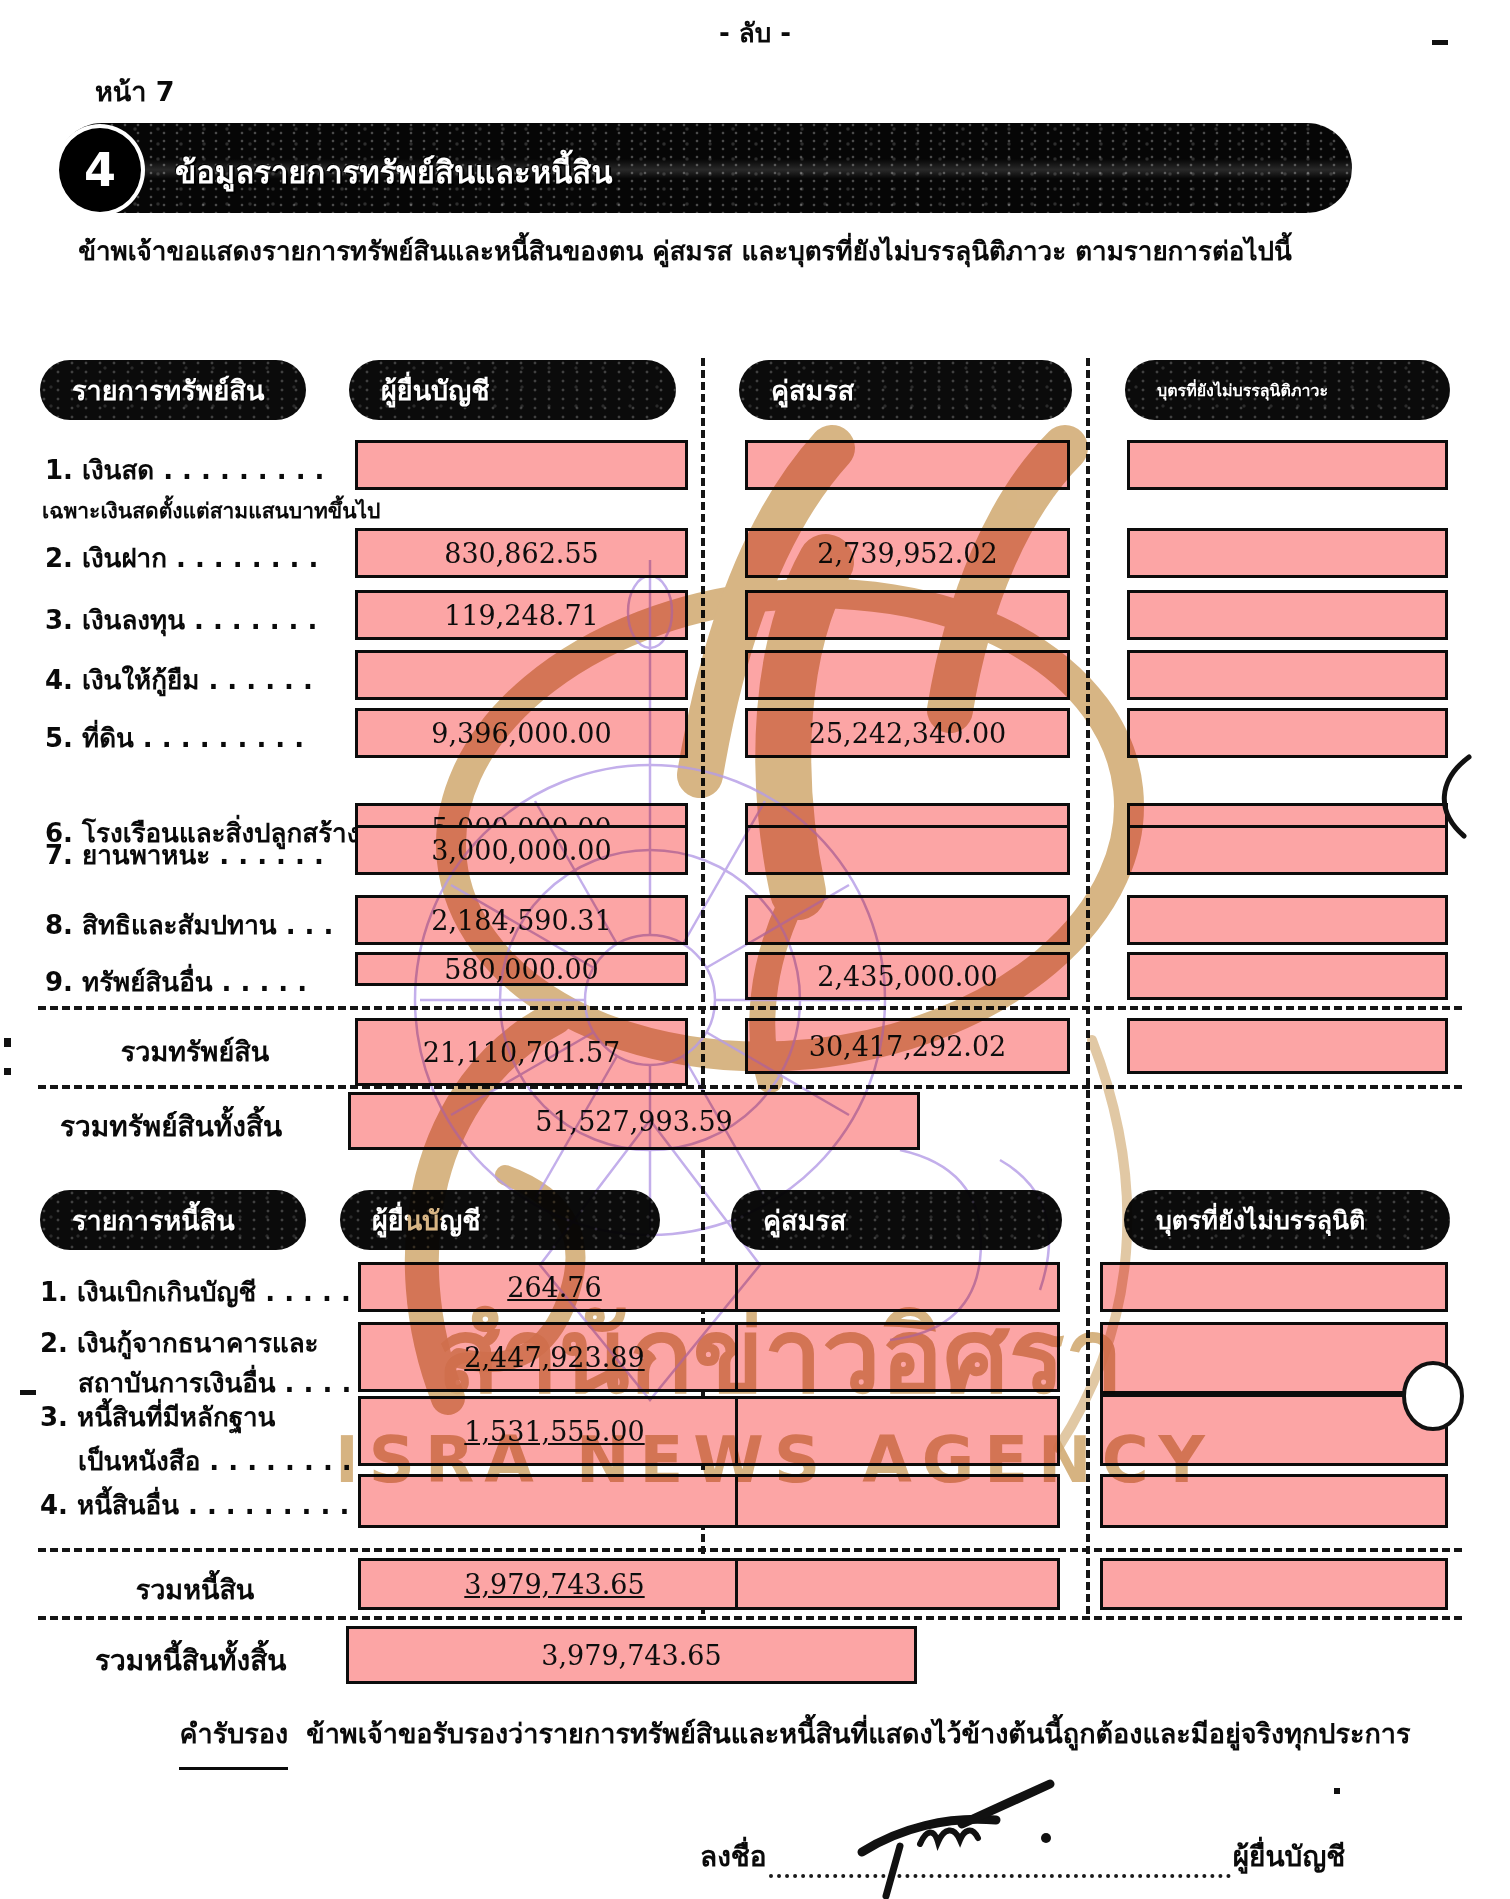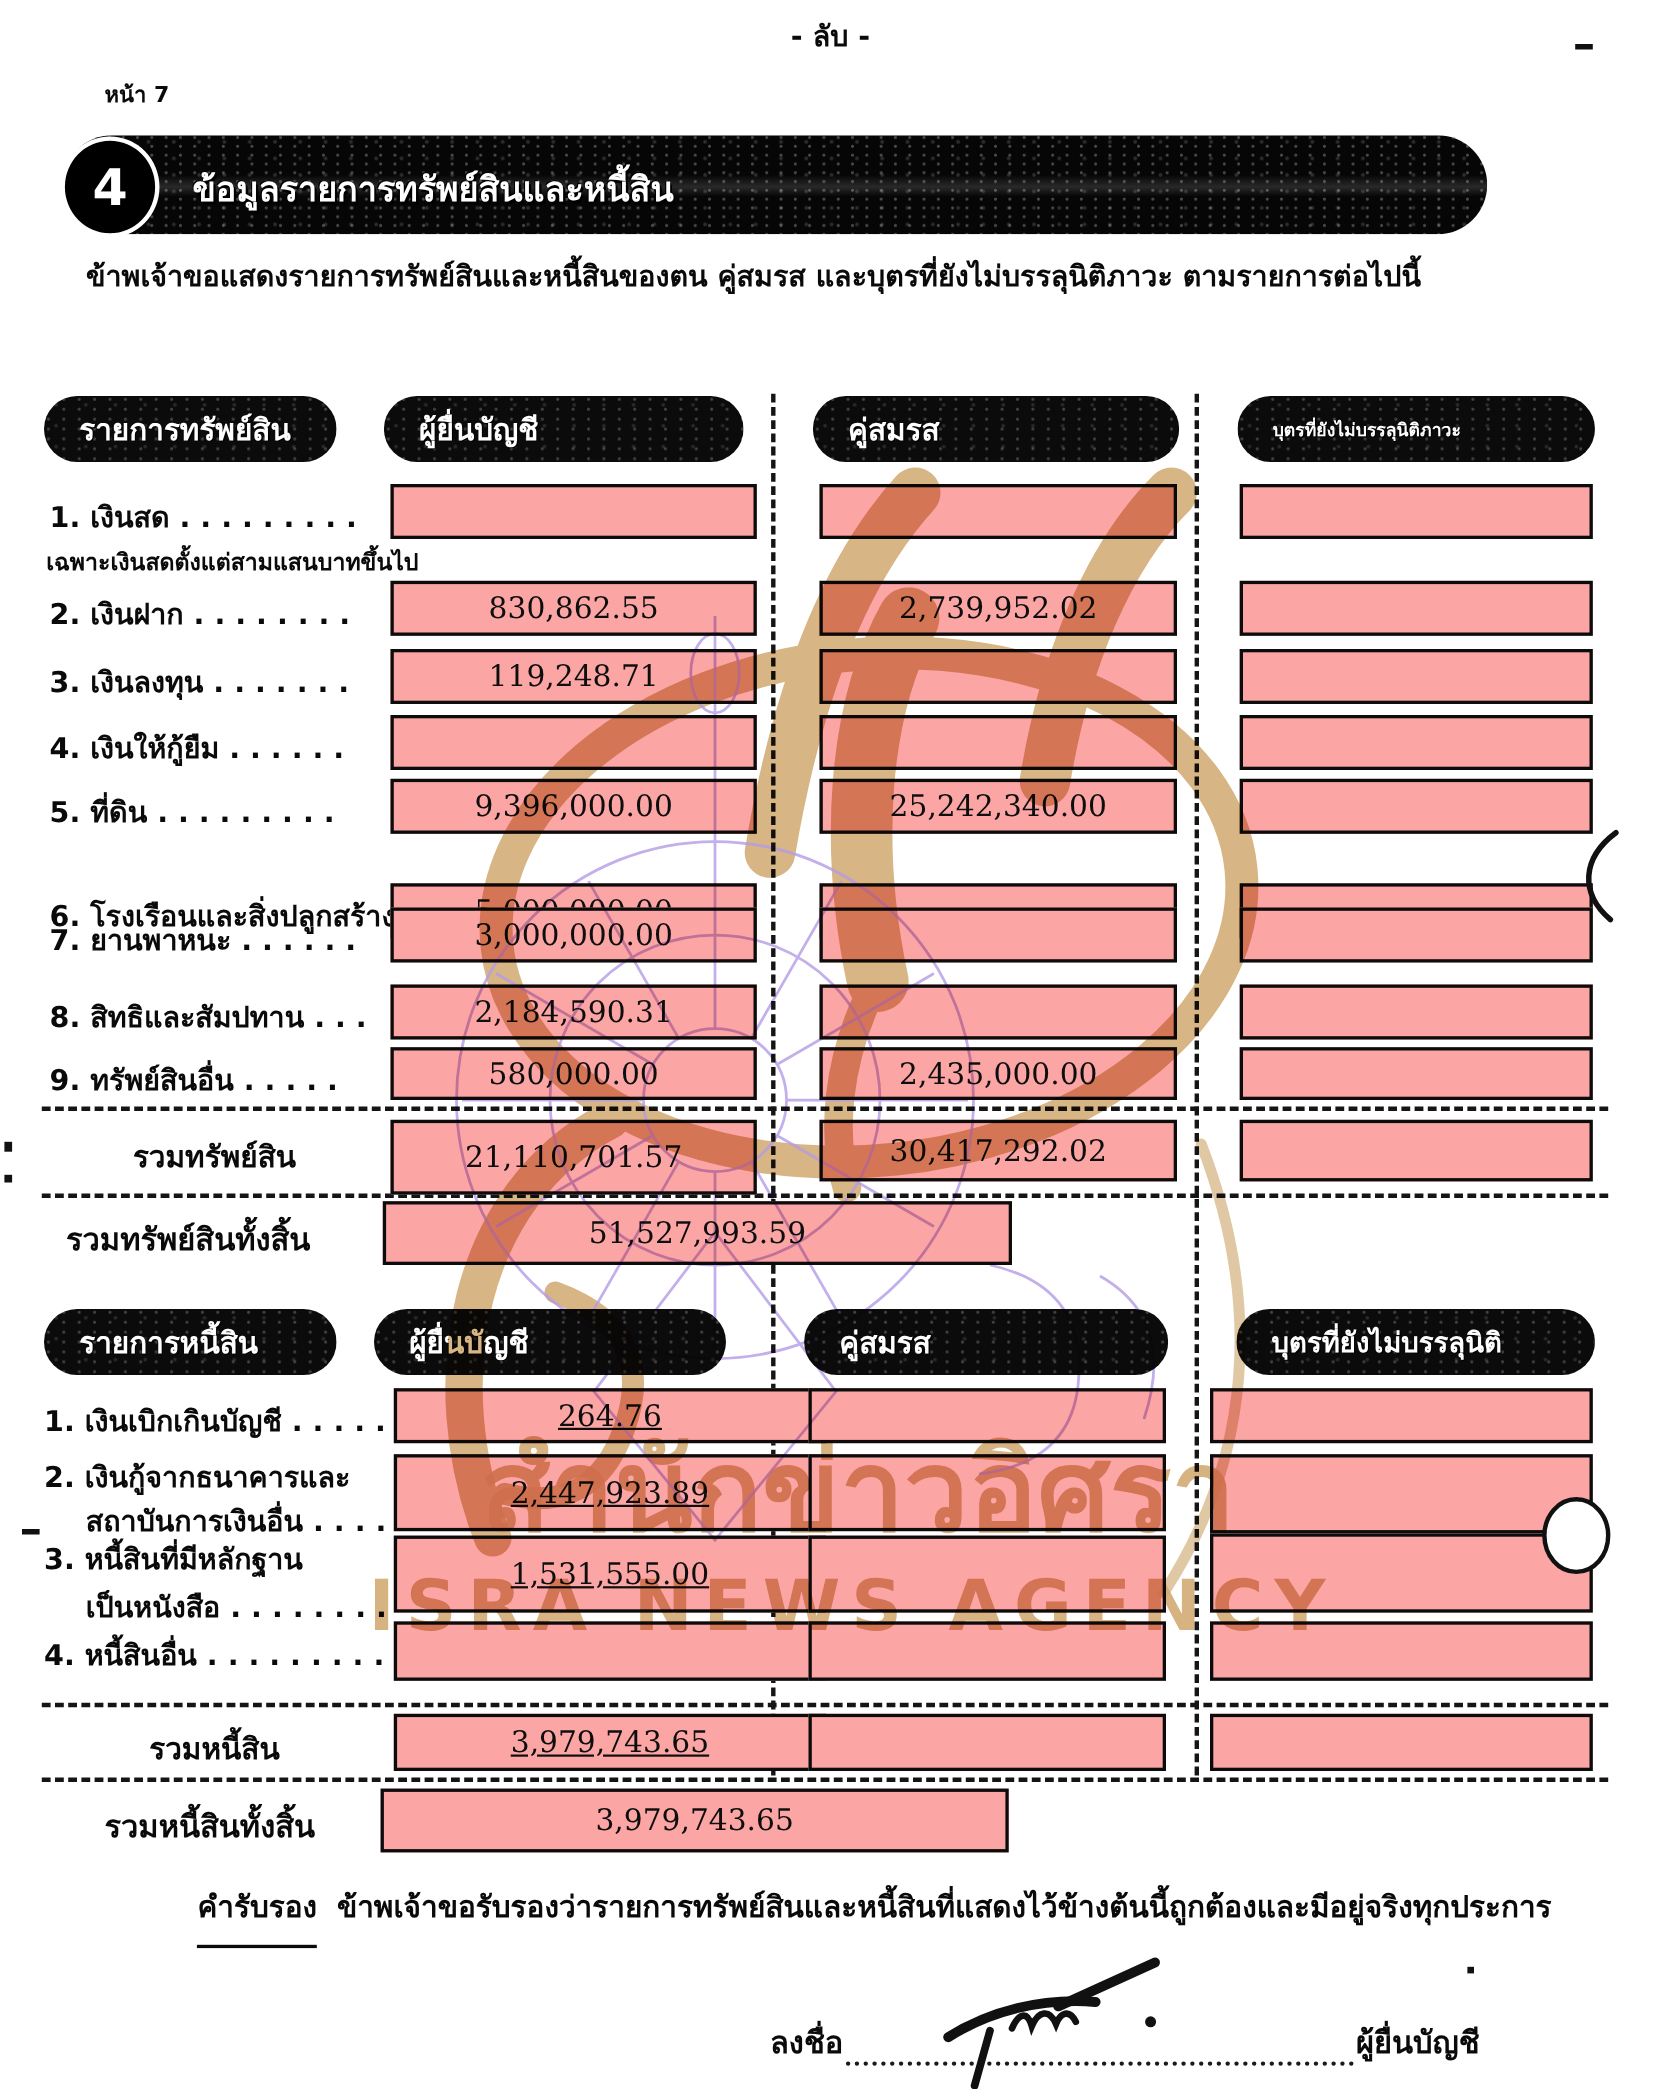--- a/index.html
+++ b/index.html
@@ -54,21 +54,21 @@
 
   <div class="vdash" style="left:701px;top:358px;height:1256px;"></div>
   <div class="vdash" style="left:1086px;top:358px;height:1256px;"></div>
 
   <div class="hdash" style="left:38px;top:1006px;width:1424px;"></div>
   <div class="hdash" style="left:38px;top:1085px;width:1424px;"></div>
   <div class="hdash" style="left:38px;top:1548px;width:1424px;"></div>
   <div class="hdash" style="left:38px;top:1616px;width:1424px;"></div>
 
   <div class="center-line" style="top:12px;font-size:26px;">- ลับ -</div>
-  <div class="abs" style="left:95px;top:70px;font-size:20px;font-weight:bold;z-index:2;">หน้า 7</div>
+  <div class="abs" style="left:95px;top:70px;font-size:27px;font-weight:bold;z-index:2;">หน้า 7</div>
 
   <div id="banner">
     <div class="title">ข้อมูลรายการทรัพย์สินและหนี้สิน</div>
   </div>
   <div id="sec-circle">
     <span>4</span>
   </div>
 
   <div class="center-line" style="top:230px;font-size:26px;left:-70px;">ข้าพเจ้าขอแสดงรายการทรัพย์สินและหนี้สินของตน  คู่สมรส  และบุตรที่ยังไม่บรรลุนิติภาวะ  ตามรายการต่อไปนี้</div>
 
@@ -138,21 +138,21 @@
 
   <div class="row" style="top:895px;height:50px;">
     <div class="rl">8.  สิทธิและสัมปทาน  .  .  .</div>
     <div class="box cd">2,184,590.31</div>
     <div class="box cs"></div>
     <div class="box cc"></div>
   </div>
 
   <div class="row" style="top:952px;height:48px;">
     <div class="rl">9.  ทรัพย์สินอื่น  .  .  .  .  .</div>
-    <div class="box cd" style="height:48px;">580,000.00</div>
+    <div class="box cd" style="height:34px;">580,000.00</div>
     <div class="box cs" style="height:48px;">2,435,000.00</div>
     <div class="box cc" style="height:48px;"></div>
   </div>
 
   <div class="row" style="top:1018px;height:56px;">
     <div class="tl" style="top:12px;">รวมทรัพย์สิน</div>
     <div class="box cd" style="height:68px;">21,110,701.57</div>
     <div class="box cs" style="height:56px;">30,417,292.02</div>
     <div class="box cc" style="height:56px;"></div>
   </div>

